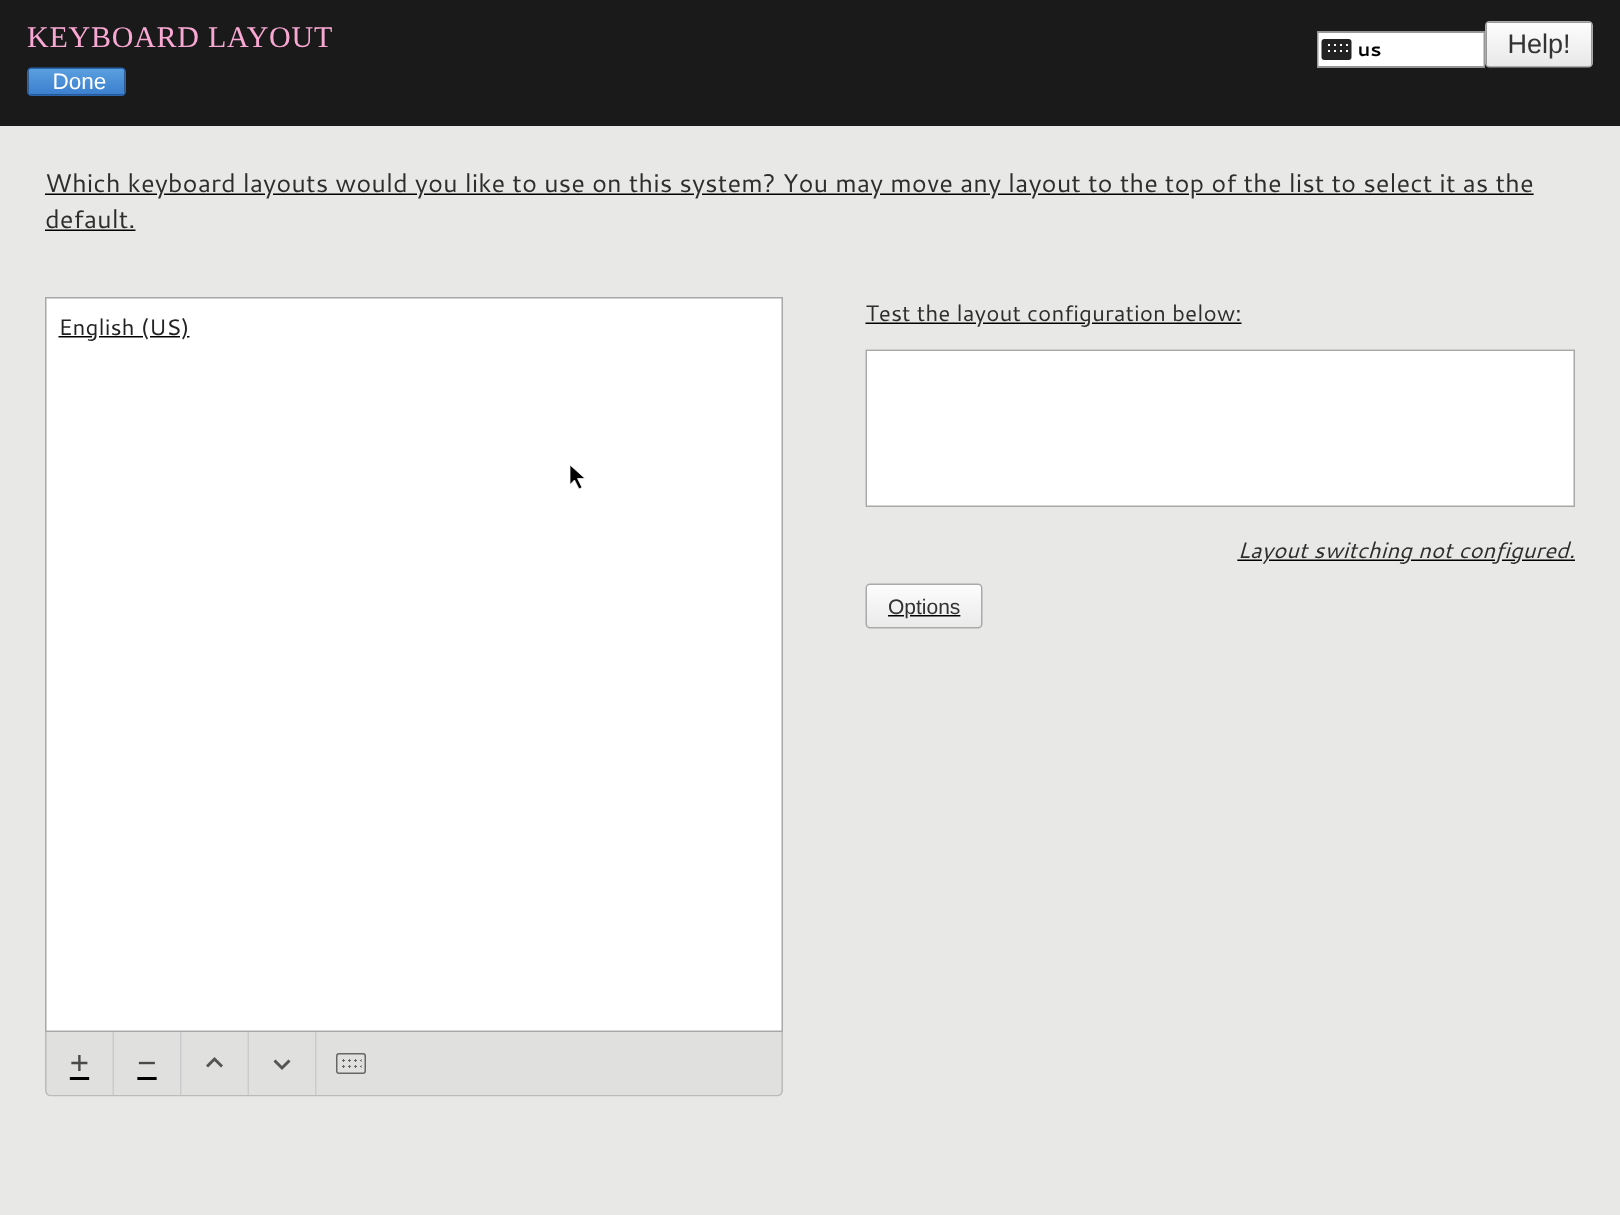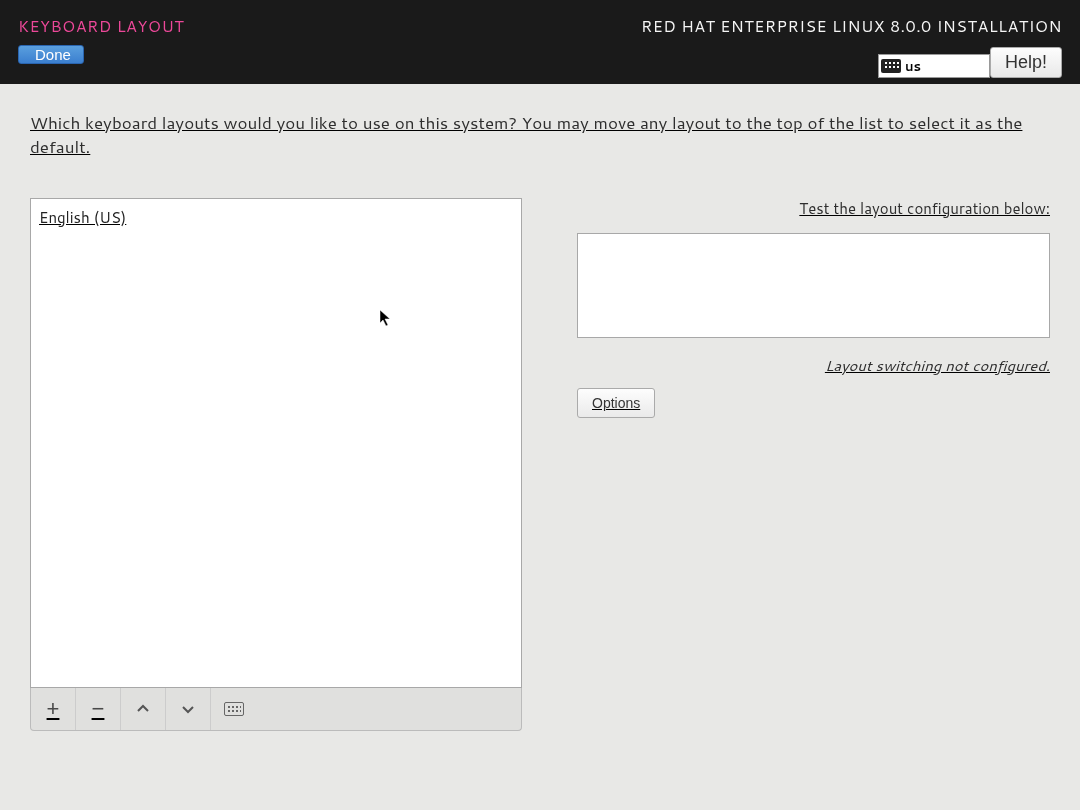--- a/index.html
+++ b/index.html
@@ -27,24 +27,25 @@
       position: relative;
     }
     
     .header-left {
       display: flex;
       flex-direction: column;
       gap: 8px;
     }
     
     .header-title {
-      font-size: 16px;
-      color: #ec4899;
+      font-size: 20px;
+      color: #f9a8d4;
       font-weight: 400;
       letter-spacing: 0.5px;
+      font-family: Liberation Serif, serif;
     }
     
     .done-button {
       background: linear-gradient(to bottom, #5a9fde 0%, #3b7fcf 100%);
       border: 1px solid #2a65b0;
       border-radius: 3px;
       color: white;
       font-size: 15px;
       padding: 0 16px;
       cursor: pointer;
@@ -226,21 +227,20 @@
         radial-gradient(circle at 2px 6px, #666 0.8px, transparent 0.8px),
         radial-gradient(circle at 6px 6px, #666 0.8px, transparent 0.8px),
         radial-gradient(circle at 10px 6px, #666 0.8px, transparent 0.8px),
         radial-gradient(circle at 14px 6px, #666 0.8px, transparent 0.8px);
     }
     
     .test-label {
       font-size: 15px;
       color: #2e2e2e;
       margin-bottom: 14px;
-      text-align: right;
     }
     
     .test-input {
       width: 100%;
       height: 105px;
       border: 1px solid #a8a8a8;
       background: white;
       padding: 6px;
       font-size: 14px;
       resize: none;
@@ -277,21 +277,20 @@
   </style>
 </head>
 <body>
 
 <div class="header">
   <div class="header-left">
     <div class="header-title">KEYBOARD LAYOUT</div>
     <button class="done-button">Done</button>
   </div>
   <div class="header-right">
-    <div class="product-title">RED HAT ENTERPRISE LINUX 8.0.0 INSTALLATION</div>
     <div class="header-right-row">
       <div class="layout-indicator">
         <span class="keyboard-icon-small"></span>
         <span class="layout-indicator-text">us</span>
       </div>
       <button class="help-button">Help!</button>
     </div>
   </div>
 </div>
 

